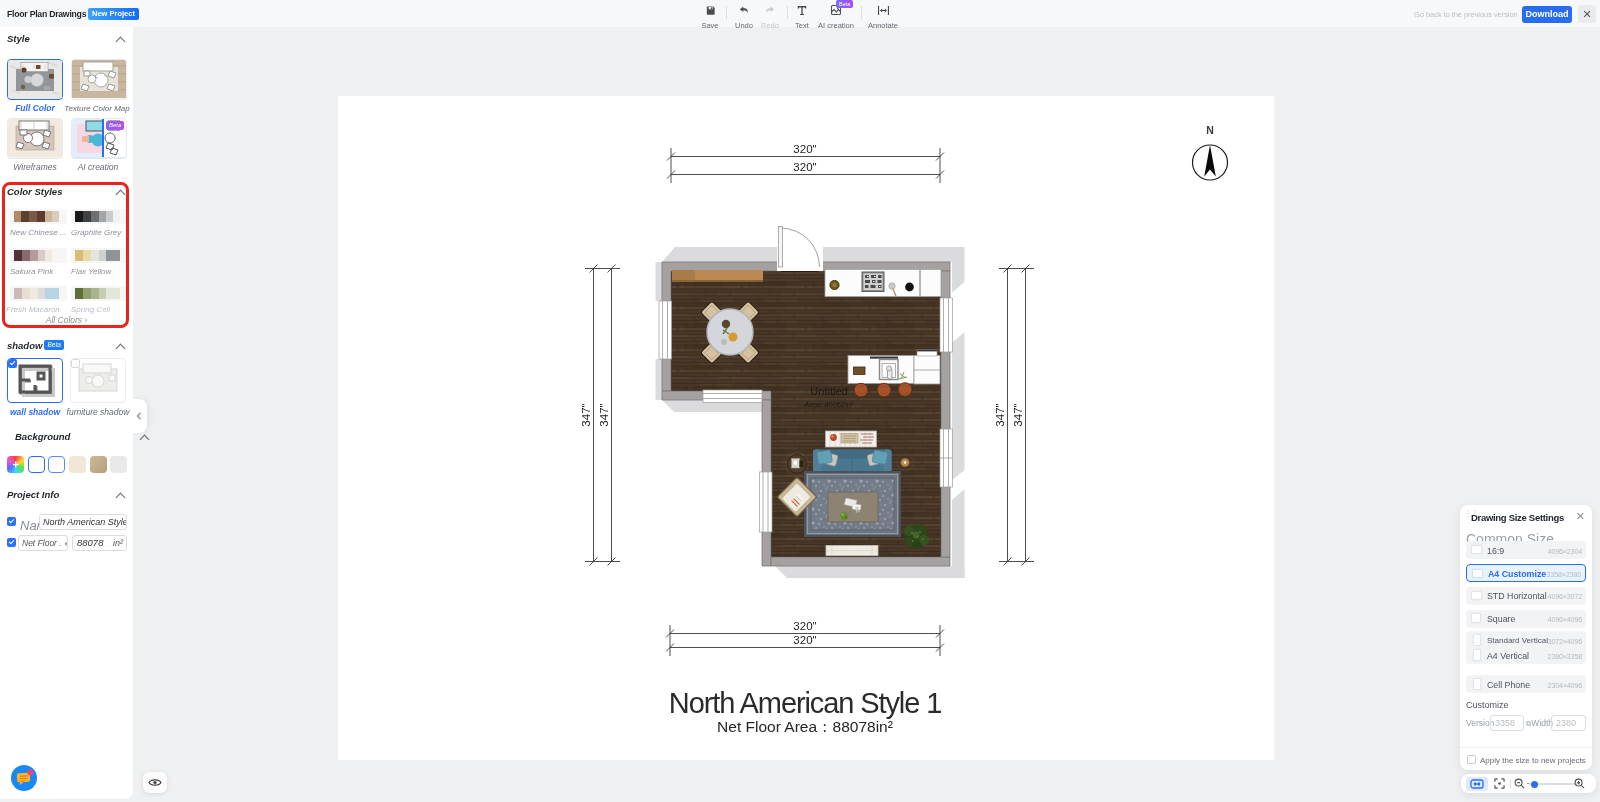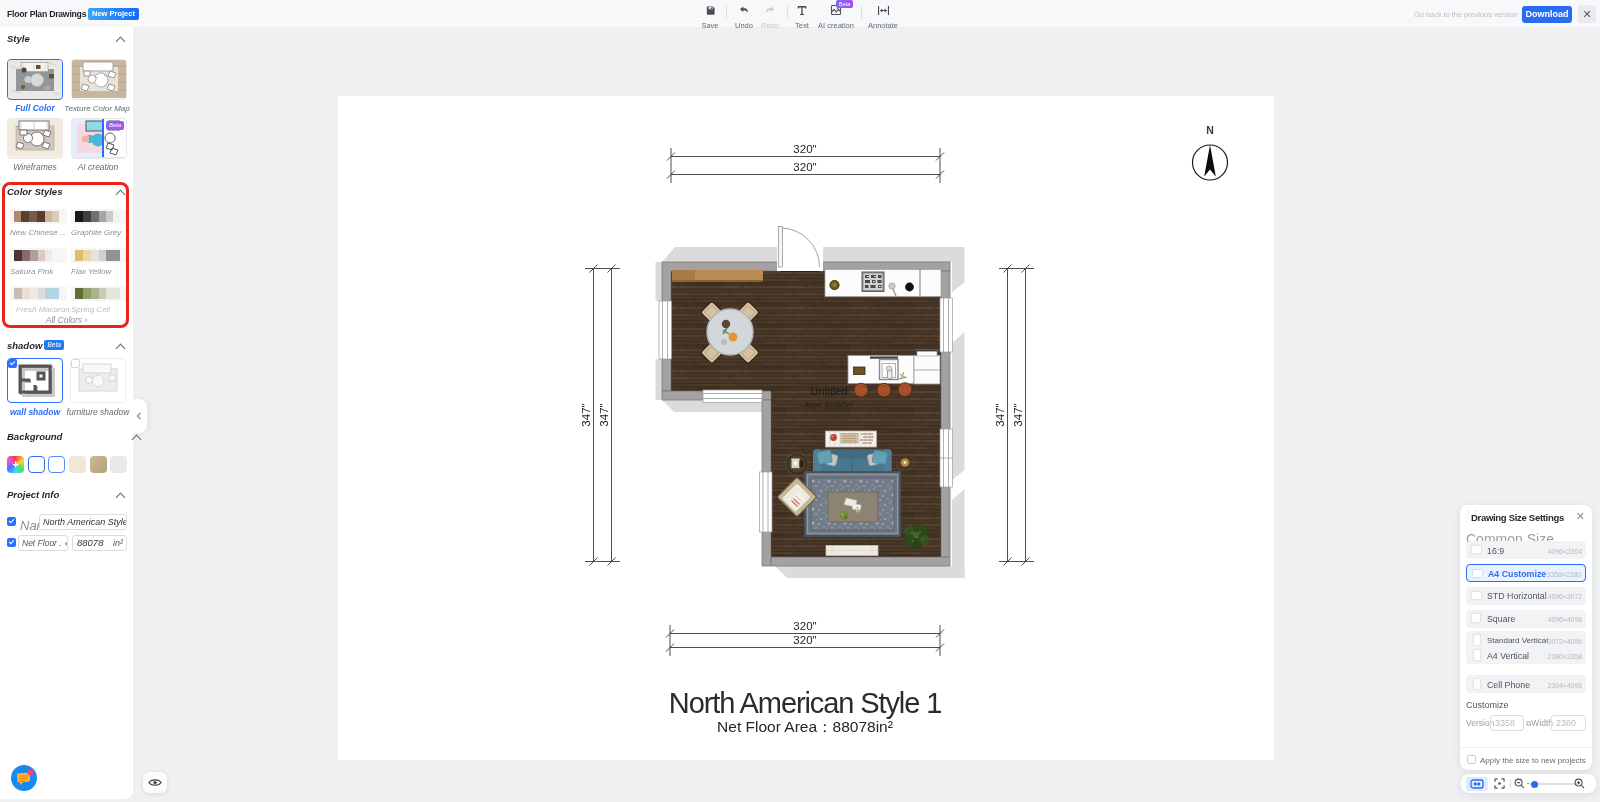--- a/index.html
+++ b/index.html
@@ -476,21 +476,21 @@
         <span style="left:28px;width:7px;background:#dcdcda"></span>
         <span style="left:35px;width:14px;background:#b5d4e4"></span>
   </div>
   <div class="sw-tile" style="left:71px;top:286px">
     <span style="left:4px;width:8px;background:#5f7037"></span>
         <span style="left:12px;width:8px;background:#92a06c"></span>
         <span style="left:20px;width:8px;background:#aab48c"></span>
         <span style="left:28px;width:7px;background:#c6cdb2"></span>
         <span style="left:35px;width:14px;background:#e3e7da"></span>
   </div>
-  <div class="sw-lab" style="left:16px;top:305px;color:#b8bec6">Fresh Macaron</div>
+  <div class="sw-lab" style="left:6px;top:305px;color:#b8bec6">Fresh Macaron</div>
   <div class="sw-lab" style="left:71px;top:305px;color:#b8bec6">Spring Cell</div>
   <div style="position:absolute;left:0;top:314.5px;width:133px;text-align:center;font-size:8.5px;color:#8a9099">All Colors ›</div>
 
   <div class="sec-h" style="position:absolute;left:0;top:340px;width:133px">shadow<span class="caret"></span></div>
   <div style="position:absolute;left:44px;top:340px;height:10px;line-height:10px;padding:0 3.5px;font-size:6.5px;color:#fff;background:#1f7bf4;border-radius:2px">Beta</div>
   <div class="thumb sel" style="left:7px;top:358px;width:56px;height:45px;background:#fff">
     <svg width="54" height="42" viewBox="0 0 54 42">
           <g stroke="#7b7b7b" fill="none" stroke-width="3">
             <rect x="13" y="8" width="30" height="26"></rect>
             <path d="M13 22 h10 M28 34 v-7"></path>
@@ -513,21 +513,21 @@
             <circle cx="27" cy="22" r="6" fill="#f8f8f7"></circle>
             <circle cx="18" cy="21" r="3.5" fill="#f8f8f7"></circle>
             <rect x="38" y="16" width="6" height="6" fill="#f8f8f7"></rect>
           </g>
         </svg>
     <div style="position:absolute;left:0;top:0;width:9px;height:9px;border:1px solid #d4d7dc;border-radius:2px;background:#fff"></div>
   </div>
   <div class="tlab sel" style="left:4px;top:407px">wall shadow</div>
   <div class="tlab" style="left:63px;top:407px;width:70px">furniture shadow</div>
 
-  <div class="sec-h" style="position:absolute;left:0;top:431px;width:149px">Background<span class="caret"></span></div>
+  <div class="sec-h" style="position:absolute;left:8px;top:431px;width:149px">Background<span class="caret"></span></div>
   <div style="position:absolute;left:7px;top:456px;width:17px;height:17px;border-radius:4px;background:conic-gradient(#ff3b3b,#ffd23b,#53e05a,#3bd6ff,#5a6bff,#e05ae0,#ff3b3b)"></div>
   <div style="position:absolute;left:11.5px;top:459px;width:8px;height:10px;color:#fff;font-size:11px;line-height:10px;text-align:center;font-weight:bold">+</div>
   <div style="position:absolute;left:28px;top:456px;width:17px;height:17px;border-radius:4px;background:#fff;border:1.6px solid #2b6cf6"></div>
   <div style="position:absolute;left:48px;top:456px;width:17px;height:17px;border-radius:4px;background:#fff;border:1.2px solid #5a8af5"></div>
   <div style="position:absolute;left:69px;top:456px;width:17px;height:17px;border-radius:4px;background:#f0e8d5"></div>
   <div style="position:absolute;left:89.5px;top:456px;width:17px;height:17px;border-radius:4px;background:linear-gradient(135deg,#cbb895,#b3a07e)"></div>
   <div style="position:absolute;left:110px;top:456px;width:17px;height:17px;border-radius:4px;background:#e9e9ea"></div>
 
   <div class="sec-h" style="position:absolute;left:0;top:489px;width:133px">Project Info<span class="caret"></span></div>
   <div class="chk" style="left:7px;top:517px"></div>

